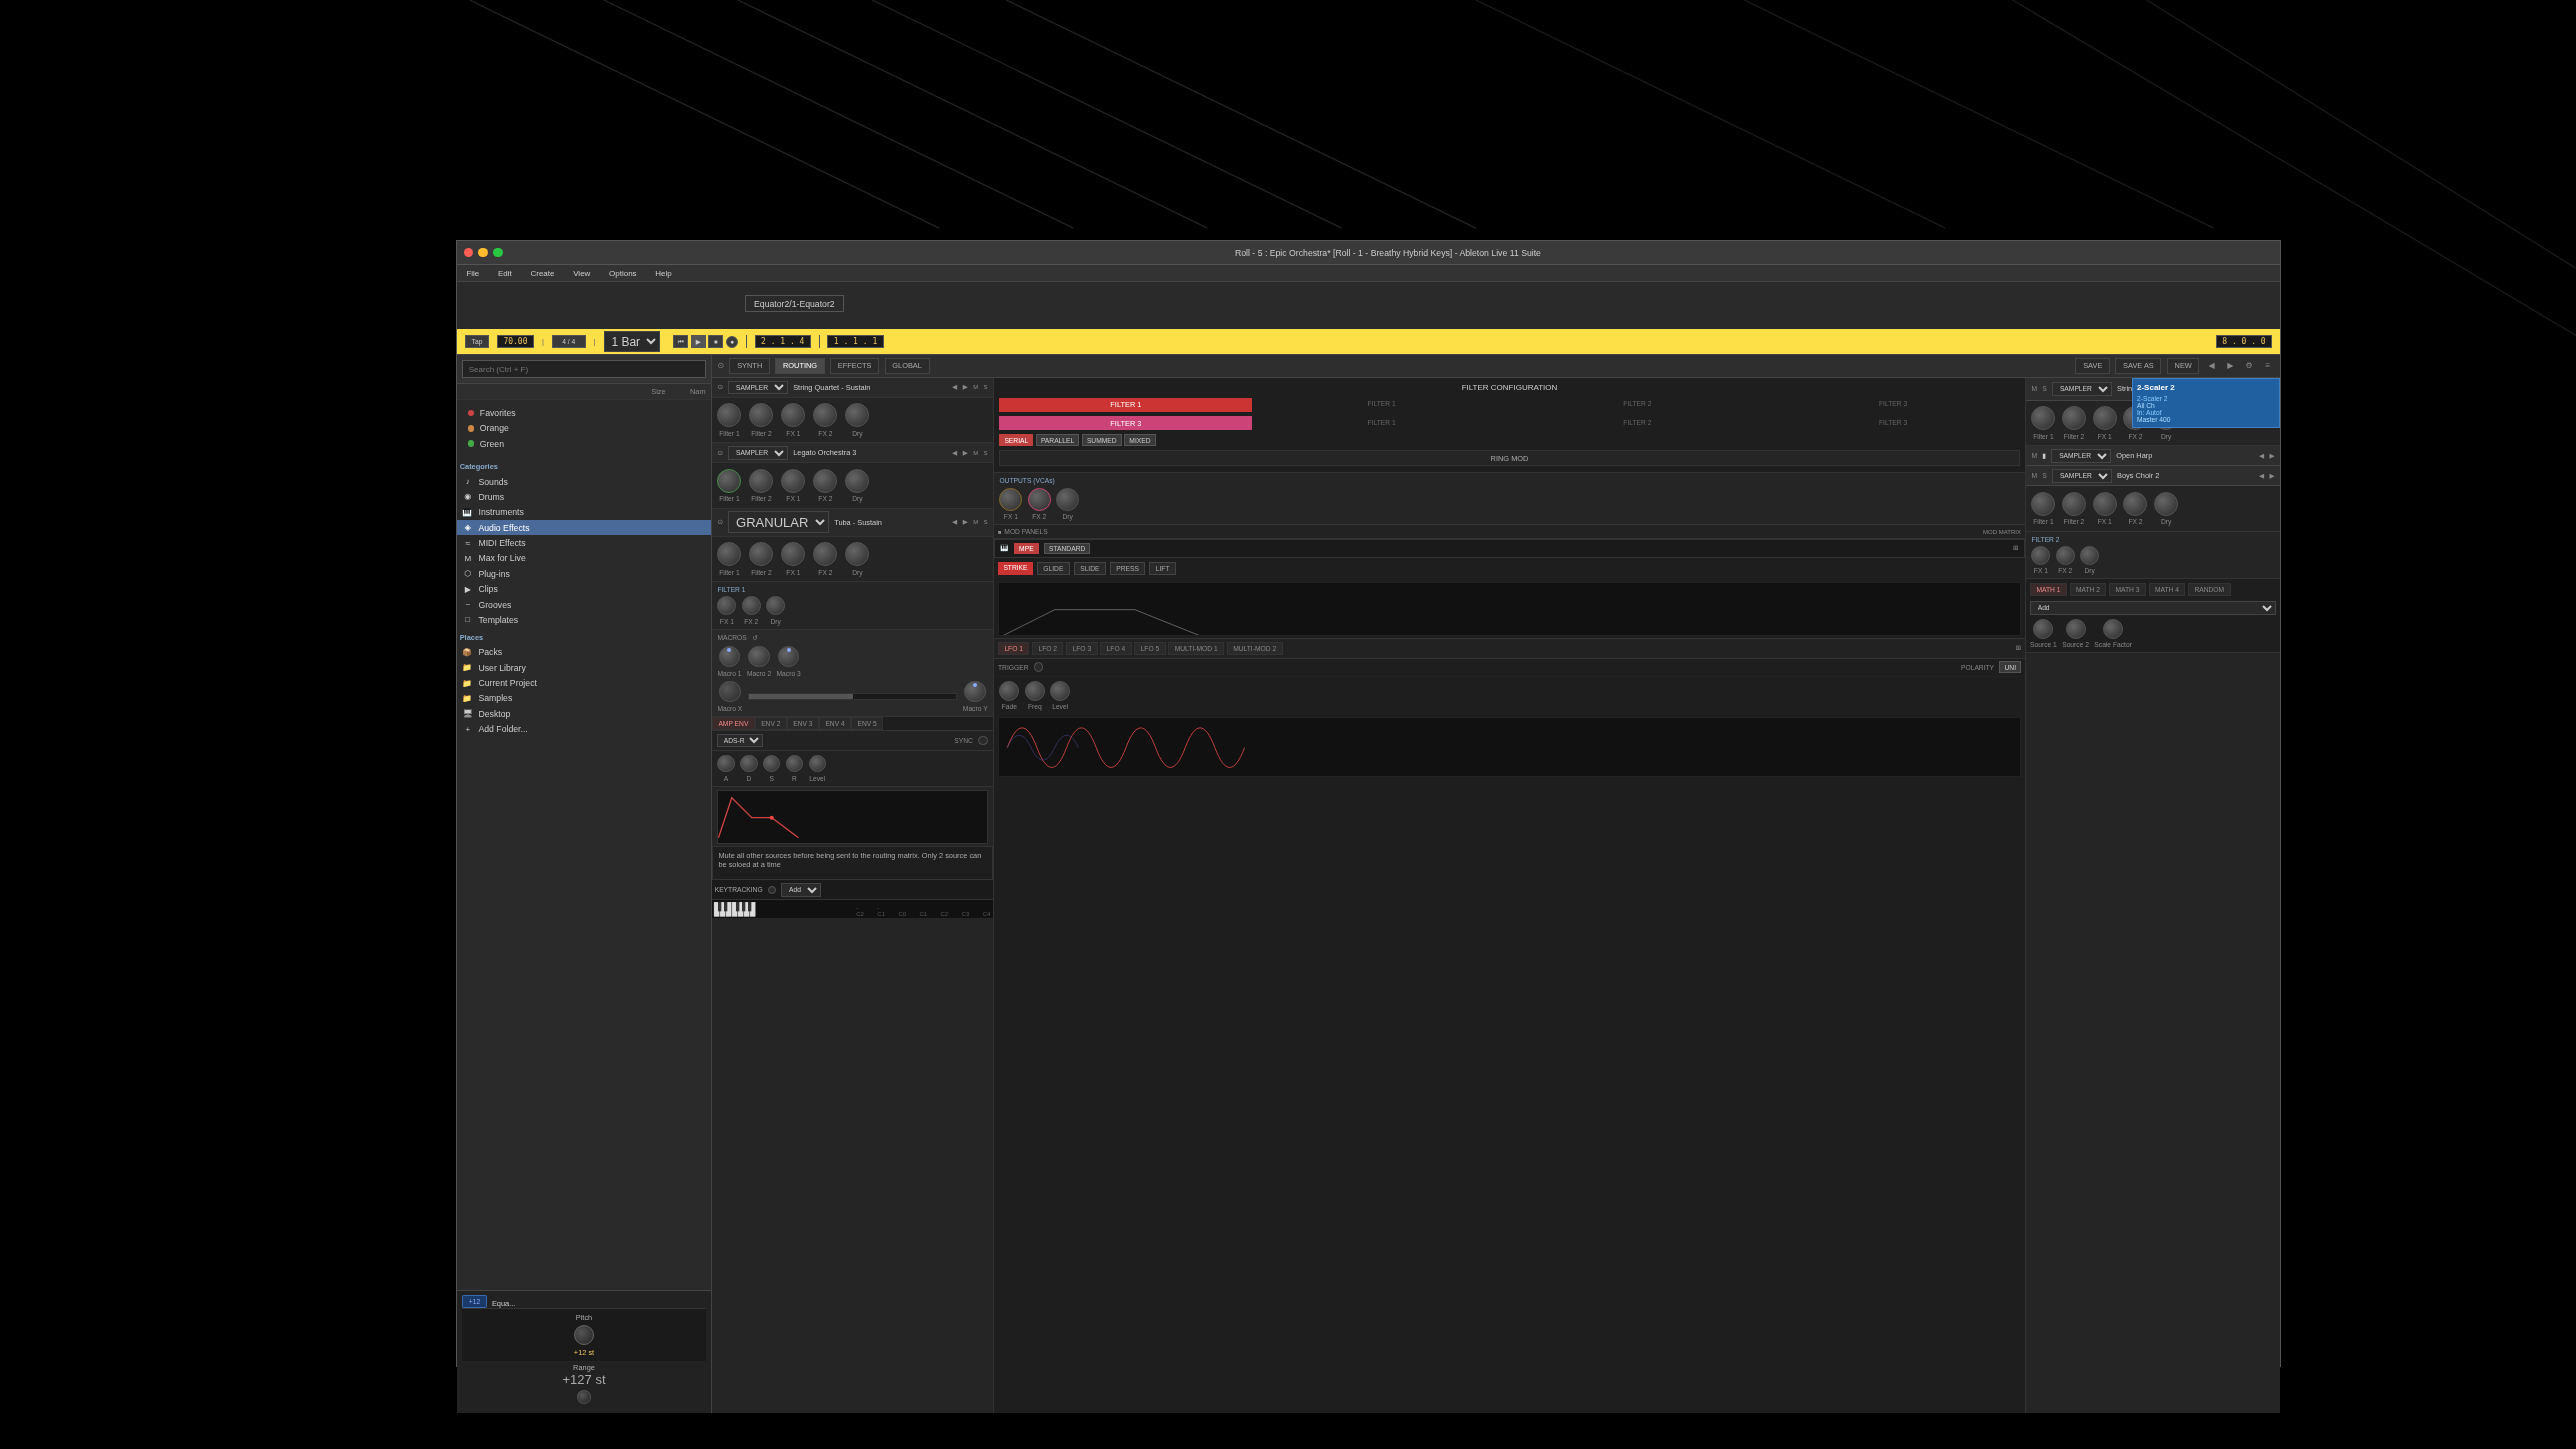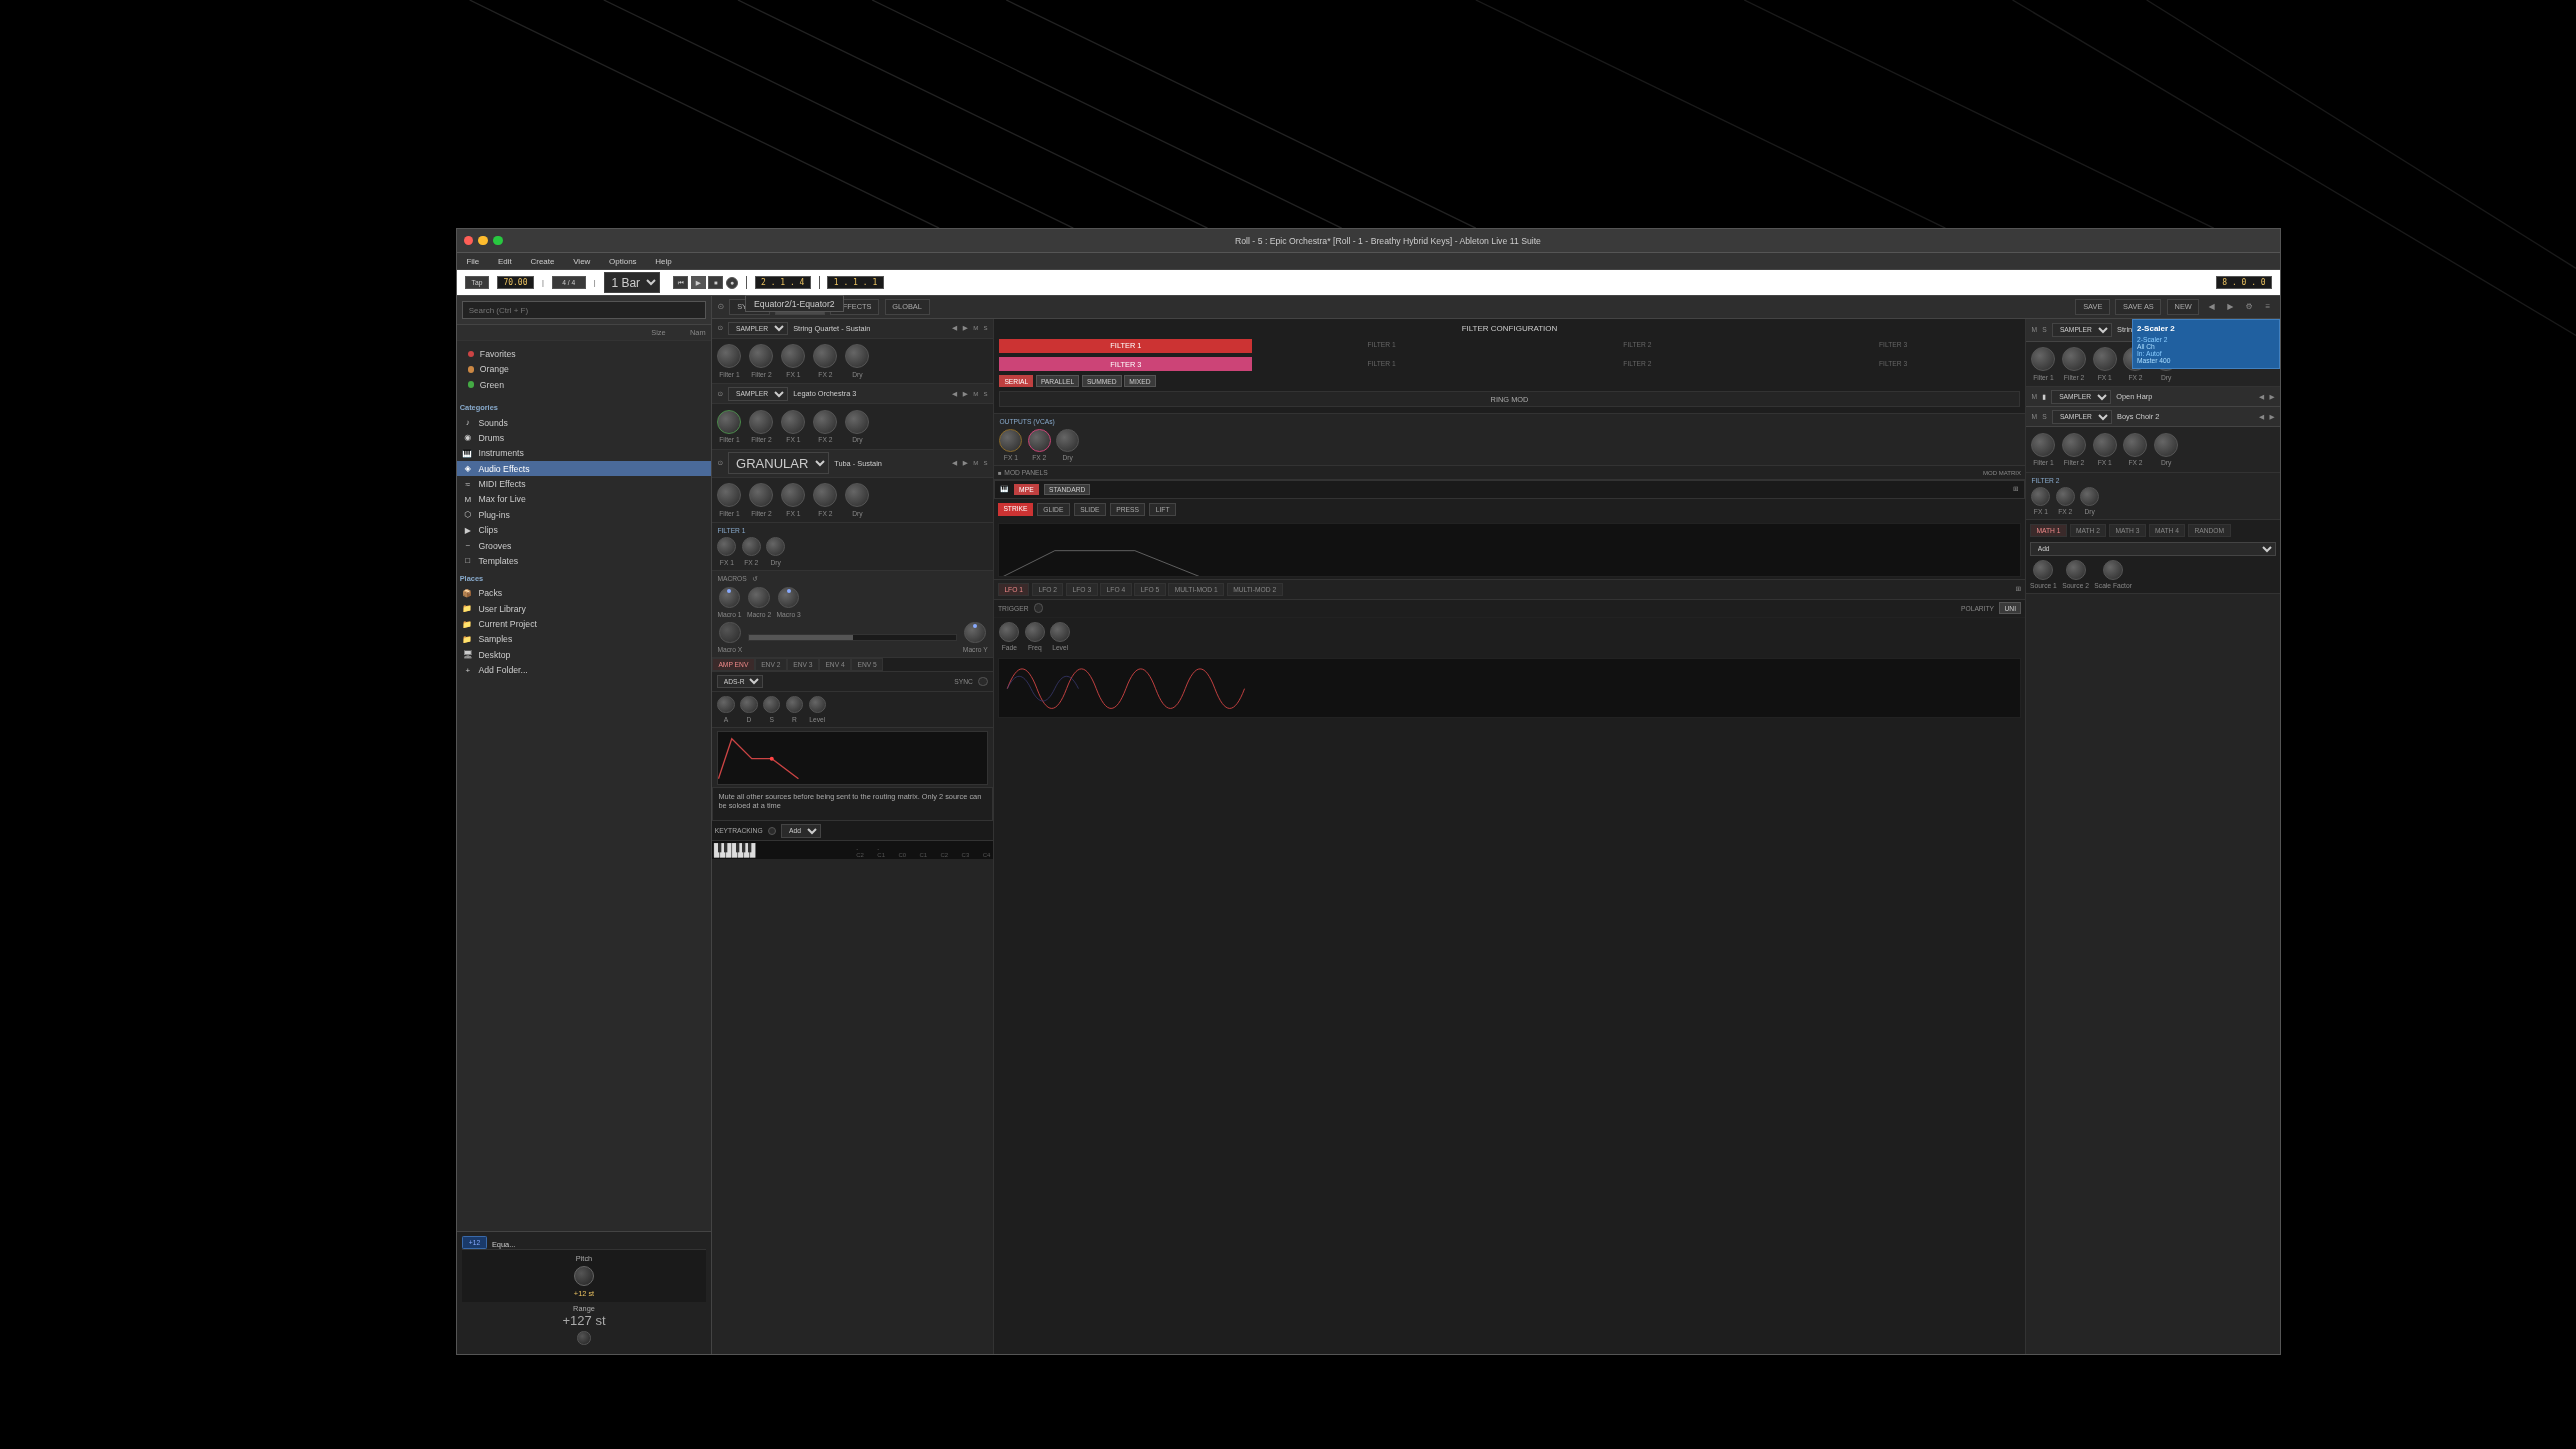--- a/index.html
+++ b/index.html
@@ -17,21 +17,21 @@
       position: absolute;
       top: 0; left: 0;
       width: 100%; height: 100%;
       pointer-events: none;
       z-index: 0;
     }
 
     
     .app-window {
       position: absolute;
-      top: 228px;
+      top: 240px;
       left: 456px;
       width: 1825px;
       height: 1127px;
       background: #2a2a2a;
       border: 0.7px solid #555;
       z-index: 10;
     }
 
     
     .title-bar {
@@ -80,28 +80,29 @@
     }
 
     .menu-item {
       cursor: pointer;
       padding: 1.3px 4px;
     }
 
     
     .transport-bar {
       height: 25.5px;
-      background: #ffffff;
+      background: #fde047;
       display: flex;
       align-items: center;
       padding: 0 8px;
       gap: 8px;
       border-bottom: 0.7px solid #444;
       font-size: 7.4px;
       color: #aaa;
+      margin-top: 47px;
     }
 
     .transport-display {
       background: #1a1a1a;
       border: 0.7px solid #555;
       padding: 1.3px 5.4px;
       font-size: 8px;
       color: #e8c060;
       font-family: monospace;
     }

